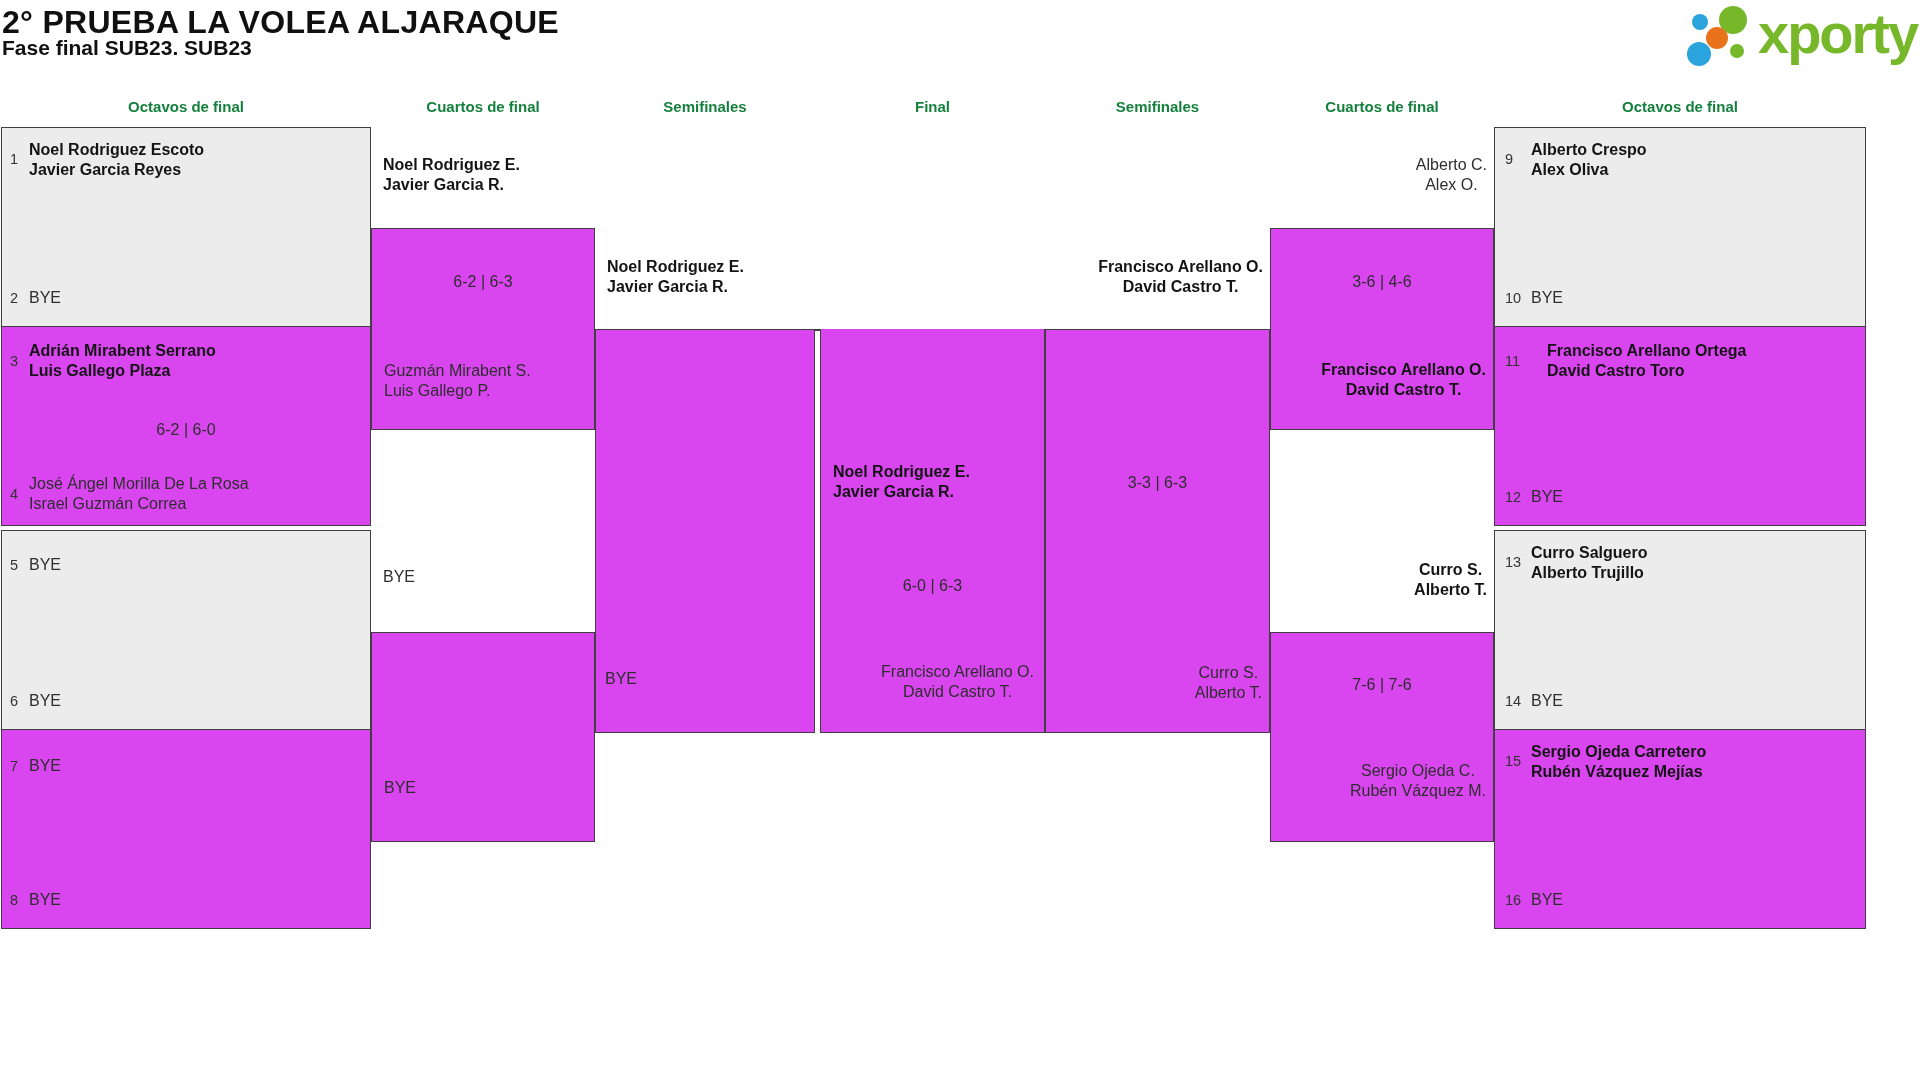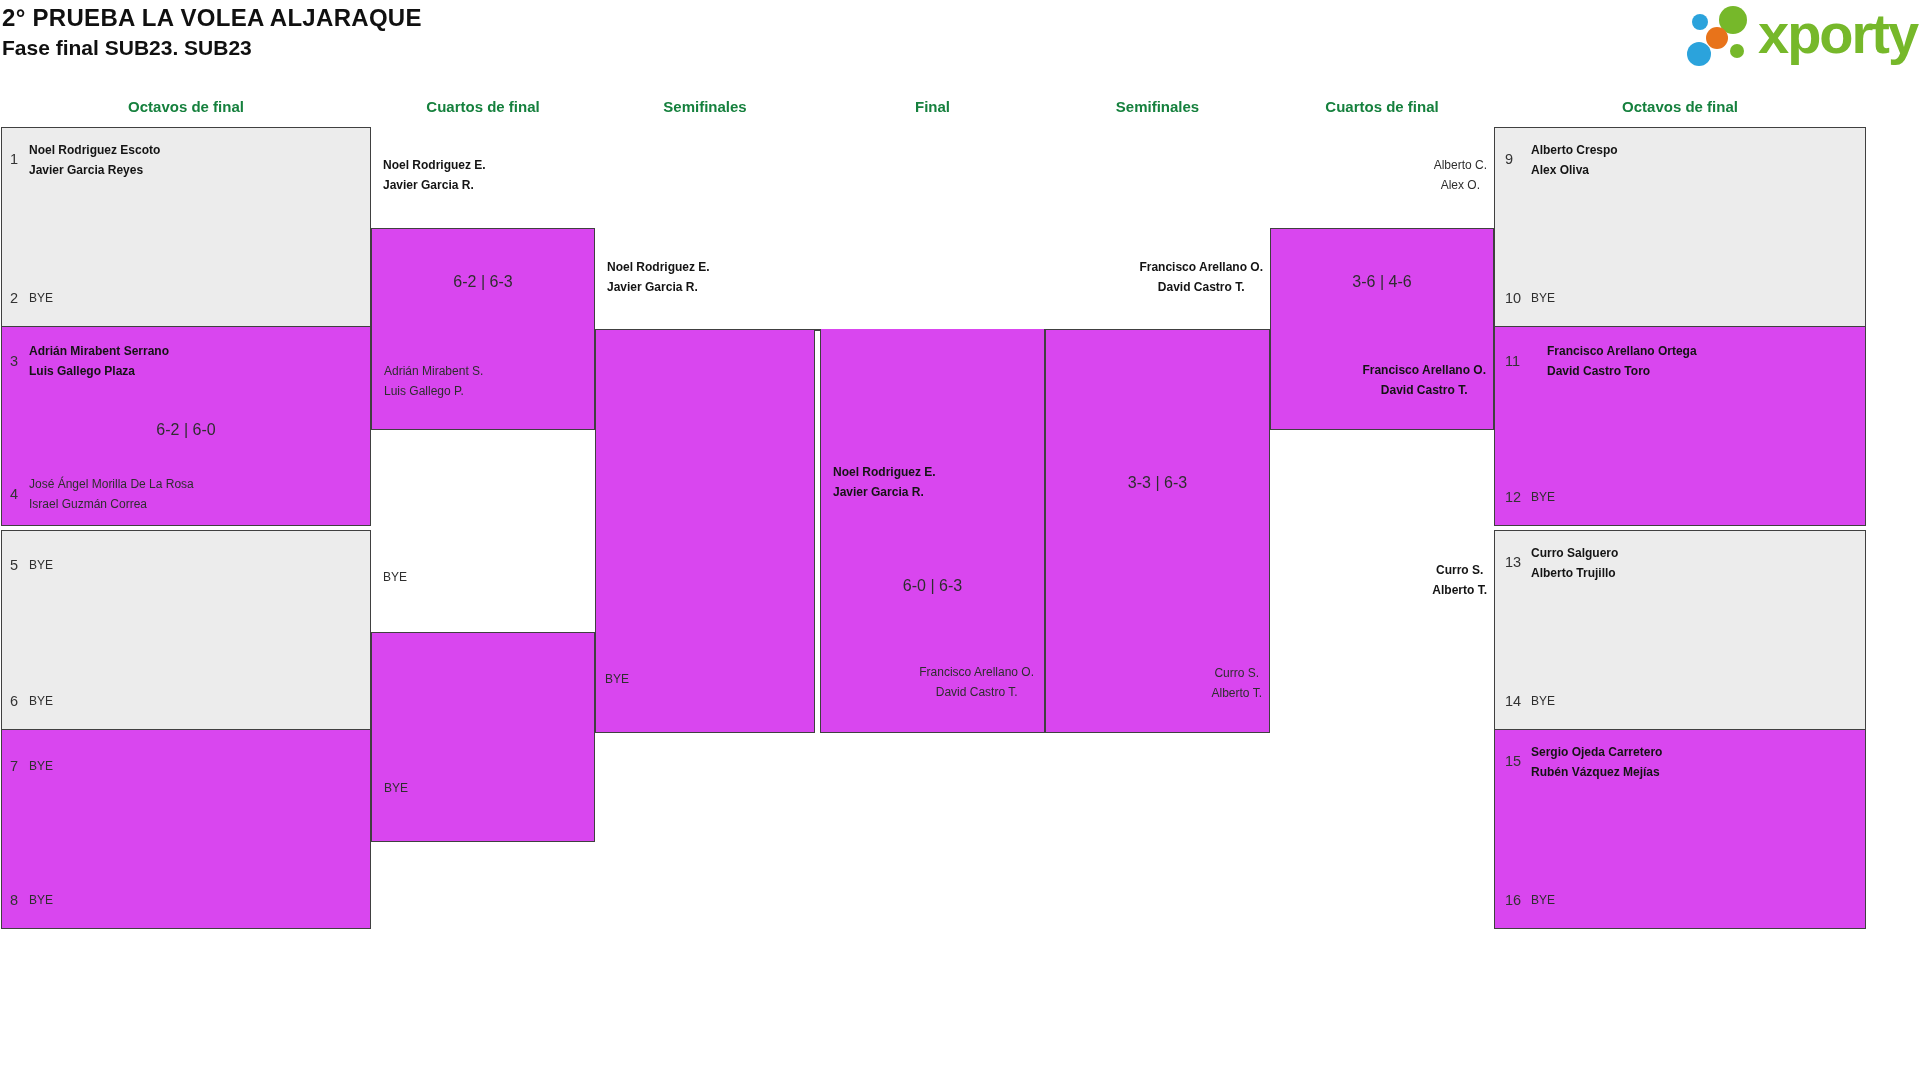--- a/index.html
+++ b/index.html
@@ -1,21 +1,21 @@
 <!DOCTYPE html>
 <html><head>
 <meta charset="utf-8">
 <style>
   *{margin:0;padding:0;box-sizing:border-box}
   html,body{background:#fff}
   body{width:1920px;height:1067px;position:relative;overflow:hidden;
        font-family:"Liberation Sans",sans-serif;color:#222}
   .page{position:absolute;inset:0}
 
-  .title{position:absolute;left:2px;top:4px;font-size:24px;font-weight:700;color:#101010;letter-spacing:.3px;white-space:nowrap}
+  .title{position:absolute;left:2px;top:4px;font-size:32px;font-weight:700;color:#101010;letter-spacing:.3px;white-space:nowrap}
   .subtitle{position:absolute;left:2px;top:36px;font-size:21px;font-weight:700;color:#101010;white-space:nowrap}
 
   
   .logo{position:absolute;left:1680px;top:0;width:235px;height:75px;cursor:pointer}
   .dot{position:absolute;border-radius:50%}
   .d-blue-sm{left:12px;top:14px;width:16px;height:16px;background:#2ba3dc}
   .d-green-lg{left:39px;top:6px;width:28px;height:28px;background:#76b82a}
   .d-orange{left:26px;top:27px;width:22px;height:22px;background:#e8731a}
   .d-blue-lg{left:7px;top:42px;width:24px;height:24px;background:#2ba3dc}
   .d-green-sm{left:50px;top:44px;width:14px;height:14px;background:#76b82a}
@@ -42,21 +42,21 @@
   .c1{left:371px;top:228px;width:224px;height:202px}
   .c2{left:371px;top:632px;width:224px;height:210px}
   .c3{left:1270px;top:228px;width:224px;height:202px}
   .c4{left:1270px;top:632px;width:224px;height:210px}
   .sfl{left:595px;top:329px;width:220px;height:404px}
   .sfr{left:1045px;top:329px;width:225px;height:404px}
   .fin{left:820px;top:329px;width:225px;height:404px;border-top:none}
   .conn{position:absolute;left:814px;top:329px;width:7px;height:1.5px;background:#404040}
 
   
-  .nm{font-size:12px;line-height:20px;color:#2e2e2e;white-space:nowrap}
+  .nm{font-size:16px;line-height:20px;color:#2e2e2e;white-space:nowrap}
   .bold .nm{font-weight:700;color:#141414}
   .blk{position:absolute;white-space:nowrap}
   .blk.r{text-align:center}
   .seed{position:absolute;font-size:14.5px;line-height:20px;color:#333}
   .score{position:absolute;left:0;width:100%;text-align:center;font-size:16px;color:#2e2e2e;white-space:nowrap}
 </style>
 </head>
 <body>
 
 <div class="page">
@@ -177,21 +177,21 @@
     </div>
   </div>
 
   <div class="blk bold" style="left:383px;top:155px">
     <div class="nm">Noel Rodriguez E.</div>
     <div class="nm">Javier Garcia R.</div>
   </div>
   <div class="box c1">
     <div class="score" style="top:44px">6-2 | 6-3</div>
     <div class="blk" style="left:12px;top:132px">
-      <div class="nm">Adrián Mirabent S.</div>
+      <div class="nm">Guzmán Mirabent S.</div>
       <div class="nm">Luis Gallego P.</div>
     </div>
   </div>
 
   <div class="blk" style="left:383px;top:567px">
     <div class="nm">BYE</div>
   </div>
   <div class="box c2">
     <div class="blk" style="left:12px;top:145px">
       <div class="nm">BYE</div>
@@ -207,20 +207,27 @@
     <div class="blk bold r" style="right:7px;top:131px">
       <div class="nm">Francisco Arellano O.</div>
       <div class="nm">David Castro T.</div>
     </div>
   </div>
 
   <div class="blk bold r" style="right:433px;top:560px">
     <div class="nm">Curro S.</div>
     <div class="nm">Alberto T.</div>
   </div>
+  <div class="box c4">
+    <div class="score" style="top:43px">7-6 | 7-6</div>
+    <div class="blk r" style="right:7px;top:128px">
+      <div class="nm">Sergio Ojeda C.</div>
+      <div class="nm">Rubén Vázquez M.</div>
+    </div>
+  </div>
 
   <div class="blk bold" style="left:607px;top:257px">
     <div class="nm">Noel Rodriguez E.</div>
     <div class="nm">Javier Garcia R.</div>
   </div>
   <div class="box sfl">
     <div class="blk" style="left:9px;top:339px">
       <div class="nm">BYE</div>
     </div>
   </div>

